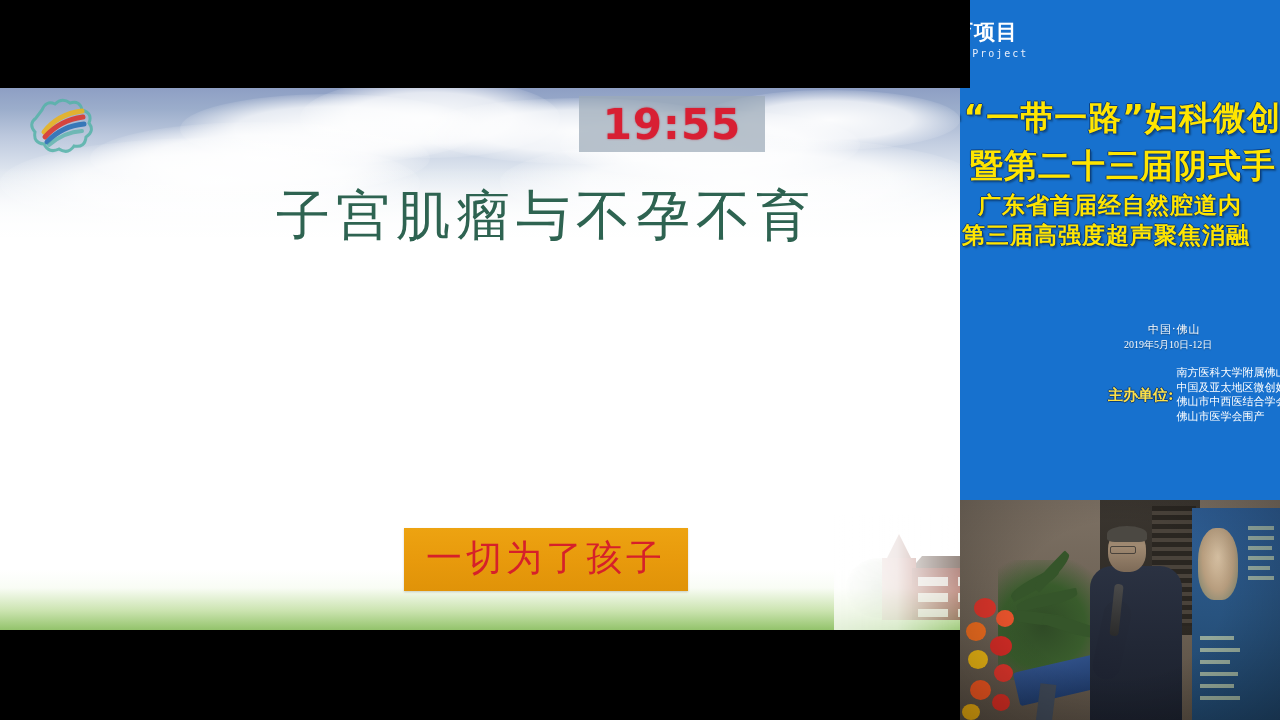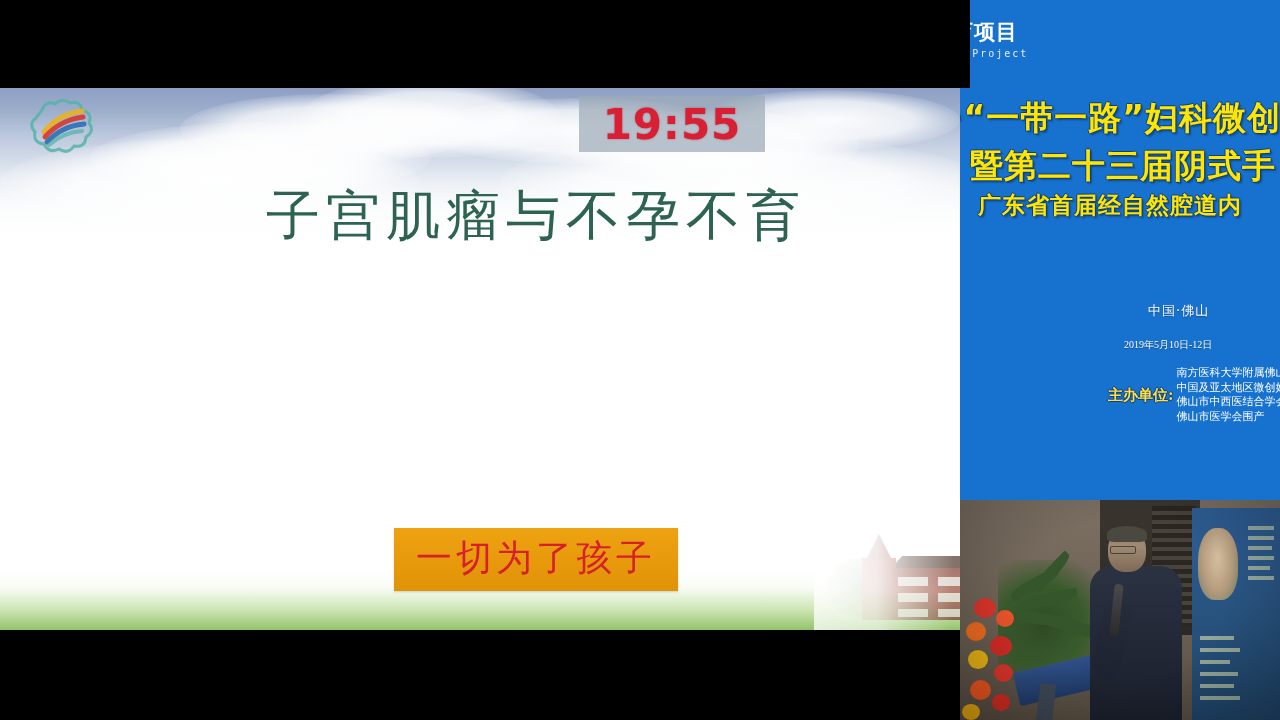--- a/index.html
+++ b/index.html
@@ -20,20 +20,21 @@
 
   
   #slide-area {
     position: absolute;
     left: 0;
     top: 88px;
     width: 1072px;
     height: 542px;
     overflow: hidden;
     background: #ffffff;
+    padding-left: 20px;
   }
   .sky {
     position: absolute;
     left: 0; top: 0;
     width: 100%;
     height: 150px;
     background: linear-gradient(to bottom,
        #8e9fc4 0%,
        #9badcb 14%,
        #bcc8dd 32%,
@@ -279,21 +280,21 @@
   #banner-l3 { left: 18px;   top: 190px; font-size: 23px; letter-spacing: 1px; }
   #banner-l4 { left: 2px;   top: 220px; font-size: 23px; letter-spacing: 1px; }
 
   .banner-sub {
     position: absolute;
     white-space: nowrap;
     font-family: "DejaVu Serif", "Liberation Serif", serif;
     color: #ffffff;
     text-shadow: 0 1px 1px rgba(0,0,0,.35);
   }
-  #banner-place { left: 188px; top: 302px; font-size: 13px; letter-spacing: 1px; }
+  #banner-place { left: 188px; top: 322px; font-size: 11px; letter-spacing: 1px; }
   #banner-dates { left: 164px; top: 338px; font-size: 10px; letter-spacing: 0px; font-family: Liberation Serif, serif; }
 
   #banner-org {
     position: absolute;
     left: 148px;
     top: 366px;
     display: flex;
     align-items: center;
     white-space: nowrap;
   }
@@ -518,20 +519,21 @@
     <div id="banner-blackstrip"></div>
 
     <div id="banner-header">
       <div id="banner-header-cn">继教育项目</div>
       <div id="banner-header-en">ucation Project</div>
     </div>
 
     <div class="banner-main-line" id="banner-l1">·“一带一路”妇科微创、</div>
     <div class="banner-main-line" id="banner-l2">暨第二十三届阴式手</div>
     <div class="banner-main-line" id="banner-l3">广东省首届经自然腔道内</div>
+    <div class="banner-main-line" id="banner-l4">第三届高强度超声聚焦消融</div>
 
     <div class="banner-sub" id="banner-place">中国·佛山</div>
     <div class="banner-sub" id="banner-dates">2019年5月10日-12日</div>
 
     <div id="banner-org">
       <div id="banner-org-label">主办单位:</div>
       <div id="banner-org-list">
         <div class="org-line">南方医科大学附属佛山</div>
         <div class="org-line">中国及亚太地区微创妇</div>
         <div class="org-line">佛山市中西医结合学会</div>

